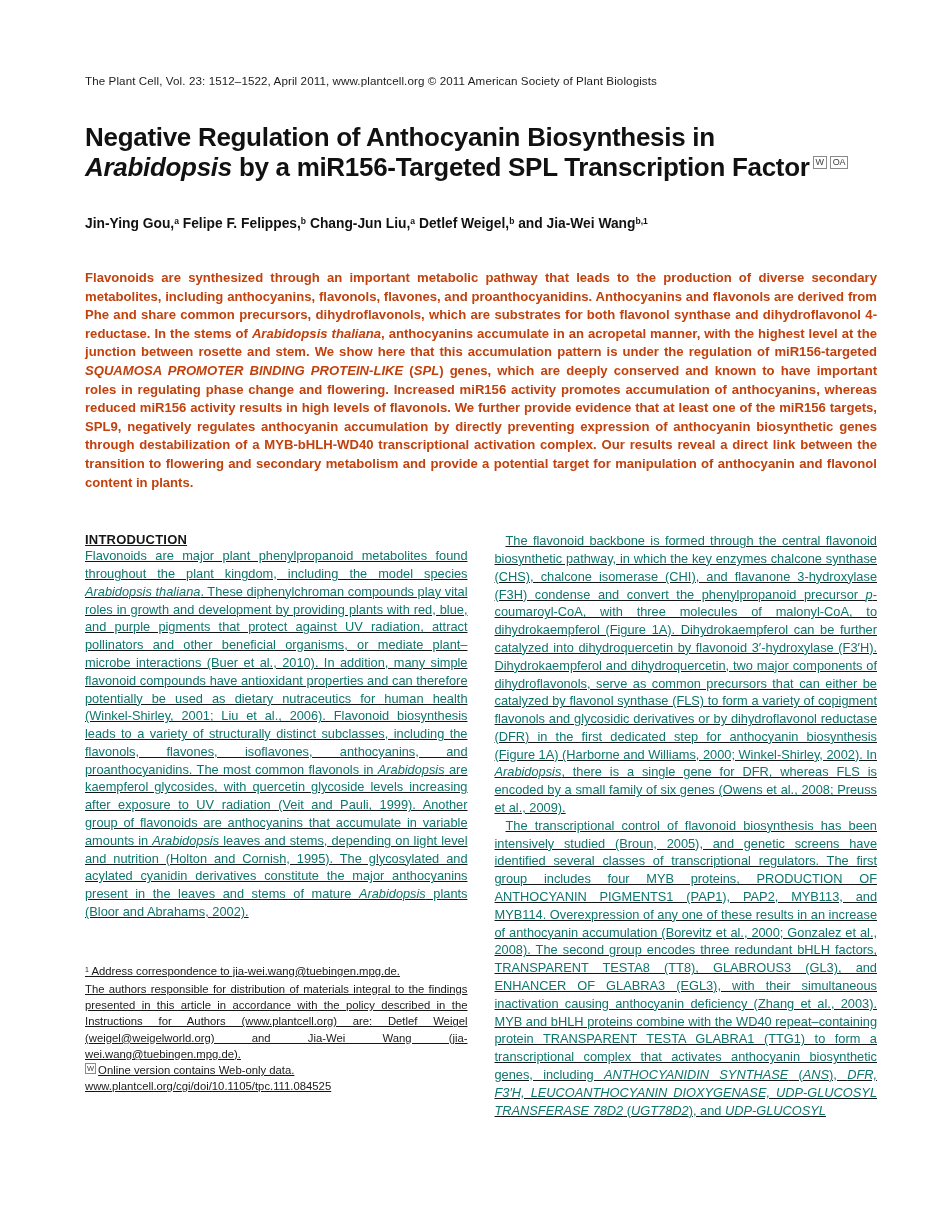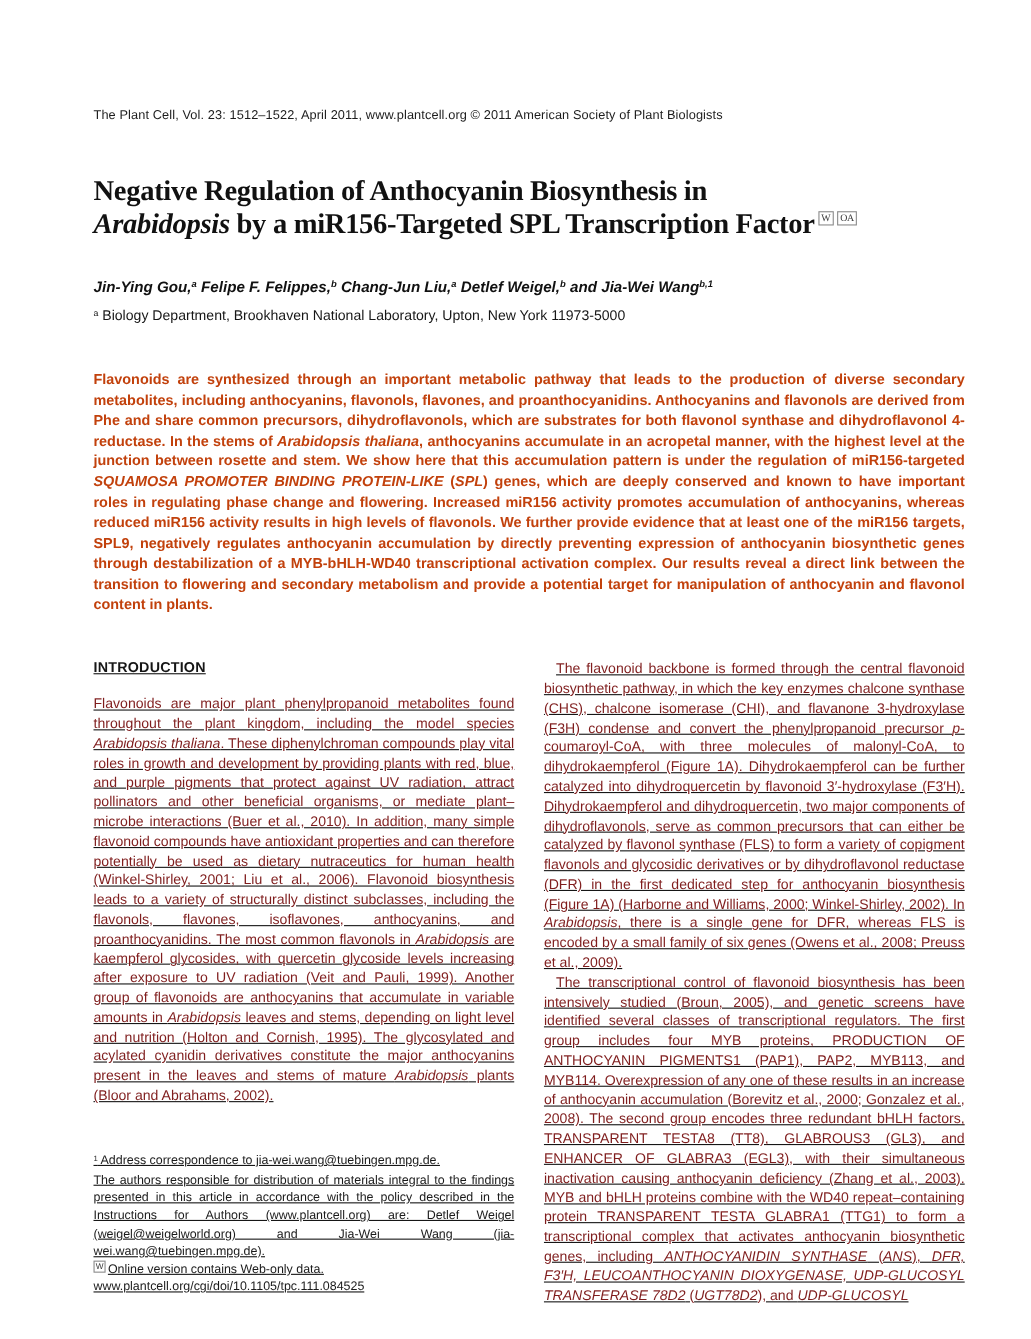--- a/index.html
+++ b/index.html
@@ -4,68 +4,68 @@
 <style>
   * { margin: 0; padding: 0; box-sizing: border-box; }
   html, body { background: #ffffff; }
   body {
     width: 937px; height: 1217px;
     margin: 0; overflow: hidden;
     font-family: "Liberation Sans", "DejaVu Sans", sans-serif;
     color: #161616;
     -webkit-font-smoothing: antialiased;
   }
-  .page { padding: 98px 60px 0 85px; width: 921px; }
+  .page { padding: 74px 60px 0 85px; width: 921px; }
   .content { width: 792px; }
 
   .journal-line { font-size: 11.6px; letter-spacing: 0.1px; color: #1c1c1c; }
 
   .title {
-    margin-top: 48px;
+    margin-top: 35px;
     font-size: 26px; font-weight: bold; line-height: 30px;
-    letter-spacing: -0.3px; color: #111; font-family: Liberation Serif, serif;
+    letter-spacing: -0.3px; color: #111;
   }
   .title .it { font-style: italic; }
   .badge {
     display: inline-block;
     border: 1px solid #8a8a8a; color: #3c3c3c;
     font-weight: normal; font-style: normal;
   }
   .badge-title {
     font-size: 9px; line-height: 11px; padding: 0 2px;
     position: relative; top: -11px; margin-left: 3px;
   }
   .fn .badge {
     font-size: 7.5px; line-height: 9px; padding: 0 1px;
     position: relative; top: -3px; margin-right: 2px;
   }
 
-  .authors { margin-top: 34px; font-size: 13.8px; font-weight: bold; color: #111; font-style: italic; }
+  .authors { margin-top: 34px; font-size: 13.8px; font-weight: bold; color: #111; }
   .sup { font-size: 62%; position: relative; top: -0.45em; }
   .it { font-style: italic; }
 
   .affiliations { margin-top: 9px; font-size: 12.8px; line-height: 19px; }
 
   .abstract {
     margin-top: 38px;
     font-size: 13.1px; font-weight: bold; line-height: 18.6px;
     text-align: justify; color: #c2410c;
     hyphens: auto;
   }
 
   .columns {
     margin-top: 40px;
     display: grid; grid-template-columns: 1fr 1fr; column-gap: 27px; text-decoration: underline;
   }
   .section-heading { font-size: 13px; font-weight: bold; letter-spacing: 0.2px; }
   .body-par {
     font-size: 12.8px; line-height: 17.8px; text-align: justify;
-    hyphens: auto; color: #7f1d1d;
+    hyphens: auto; color: #0f766e;
   }
-  .col-left .body-par { margin-top: 17px; }
+  .col-left .body-par { }
   .col-right .body-par.indent { text-indent: 11px; }
 
   .footnotes { margin-top: 42px; }
   .fn {
     font-size: 11.3px; line-height: 16.2px; text-align: justify;
     hyphens: auto; color: #1a1a1a;
   }
 </style>
 </head>
 <body>
@@ -76,21 +76,20 @@
     <div class="journal-line">The Plant Cell, Vol. 23: 1512–1522, April 2011, www.plantcell.org © 2011 American Society of Plant Biologists</div>
 
     <h1 class="title">
       <span>Negative Regulation of Anthocyanin Biosynthesis in</span><br>
       <span><span class="it">Arabidopsis</span><span> by a miR156-Targeted SPL Transcription Factor</span></span><span><span class="badge badge-title">W</span><span class="badge badge-title">OA</span></span>
     </h1>
 
     <div class="authors"><span>Jin-Ying Gou,</span><span class="sup">a</span><span> Felipe F. Felippes,</span><span class="sup">b</span><span> Chang-Jun Liu,</span><span class="sup">a</span><span> Detlef Weigel,</span><span class="sup">b</span><span> and Jia-Wei Wang</span><span class="sup">b,1</span></div>
 
     <div class="affiliations">
-      <div><span class="sup">a</span><span> Biology Department, Brookhaven National Laboratory, Upton, New York 11973-5000</span></div>
     </div>
 
     <div class="abstract"><span>Flavonoids are synthesized through an important metabolic pathway that leads to the production of diverse secondary metabolites, including anthocyanins, flavonols, flavones, and proanthocyanidins. Anthocyanins and flavonols are derived from Phe and share common precursors, dihydroflavonols, which are substrates for both flavonol synthase and dihydroflavonol 4-reductase. In the stems of </span><span class="it">Arabidopsis thaliana</span><span>, anthocyanins accumulate in an acropetal manner, with the highest level at the junction between rosette and stem. We show here that this accumulation pattern is under the regulation of miR156-targeted </span><span class="it">SQUAMOSA PROMOTER BINDING PROTEIN-LIKE</span><span> (</span><span class="it">SPL</span><span>) genes, which are deeply conserved and known to have important roles in regulating phase change and flowering. Increased miR156 activity promotes accumulation of anthocyanins, whereas reduced miR156 activity results in high levels of flavonols. We further provide evidence that at least one of the miR156 targets, SPL9, negatively regulates anthocyanin accumulation by directly preventing expression of anthocyanin biosynthetic genes through destabilization of a MYB-bHLH-WD40 transcriptional activation complex. Our results reveal a direct link between the transition to flowering and secondary metabolism and provide a potential target for manipulation of anthocyanin and flavonol content in plants.</span></div>
 
     <div class="columns">
 
       <div class="col col-left">
         <h2 class="section-heading">INTRODUCTION</h2>
         <p class="body-par"><span>Flavonoids are major plant phenylpropanoid metabolites found throughout the plant kingdom, including the model species </span><span class="it">Arabidopsis thaliana</span><span>. These diphenylchroman compounds play vital roles in growth and development by providing plants with red, blue, and purple pigments that protect against UV radiation, attract pollinators and other beneficial organisms, or mediate plant–microbe interactions (Buer et al., 2010). In addition, many simple flavonoid compounds have antioxidant properties and can therefore potentially be used as dietary nutraceutics for human health (Winkel-Shirley, 2001; Liu et al., 2006). Flavonoid biosynthesis leads to a variety of structurally distinct subclasses, including the flavonols, flavones, isoflavones, anthocyanins, and proanthocyanidins. The most common flavonols in </span><span class="it">Arabidopsis</span><span> are kaempferol glycosides, with quercetin glycoside levels increasing after exposure to UV radiation (Veit and Pauli, 1999). Another group of flavonoids are anthocyanins that accumulate in variable amounts in </span><span class="it">Arabidopsis</span><span> leaves and stems, depending on light level and nutrition (Holton and Cornish, 1995). The glycosylated and acylated cyanidin derivatives constitute the major anthocyanins present in the leaves and stems of mature </span><span class="it">Arabidopsis</span><span> plants (Bloor and Abrahams, 2002).</span></p>
 

